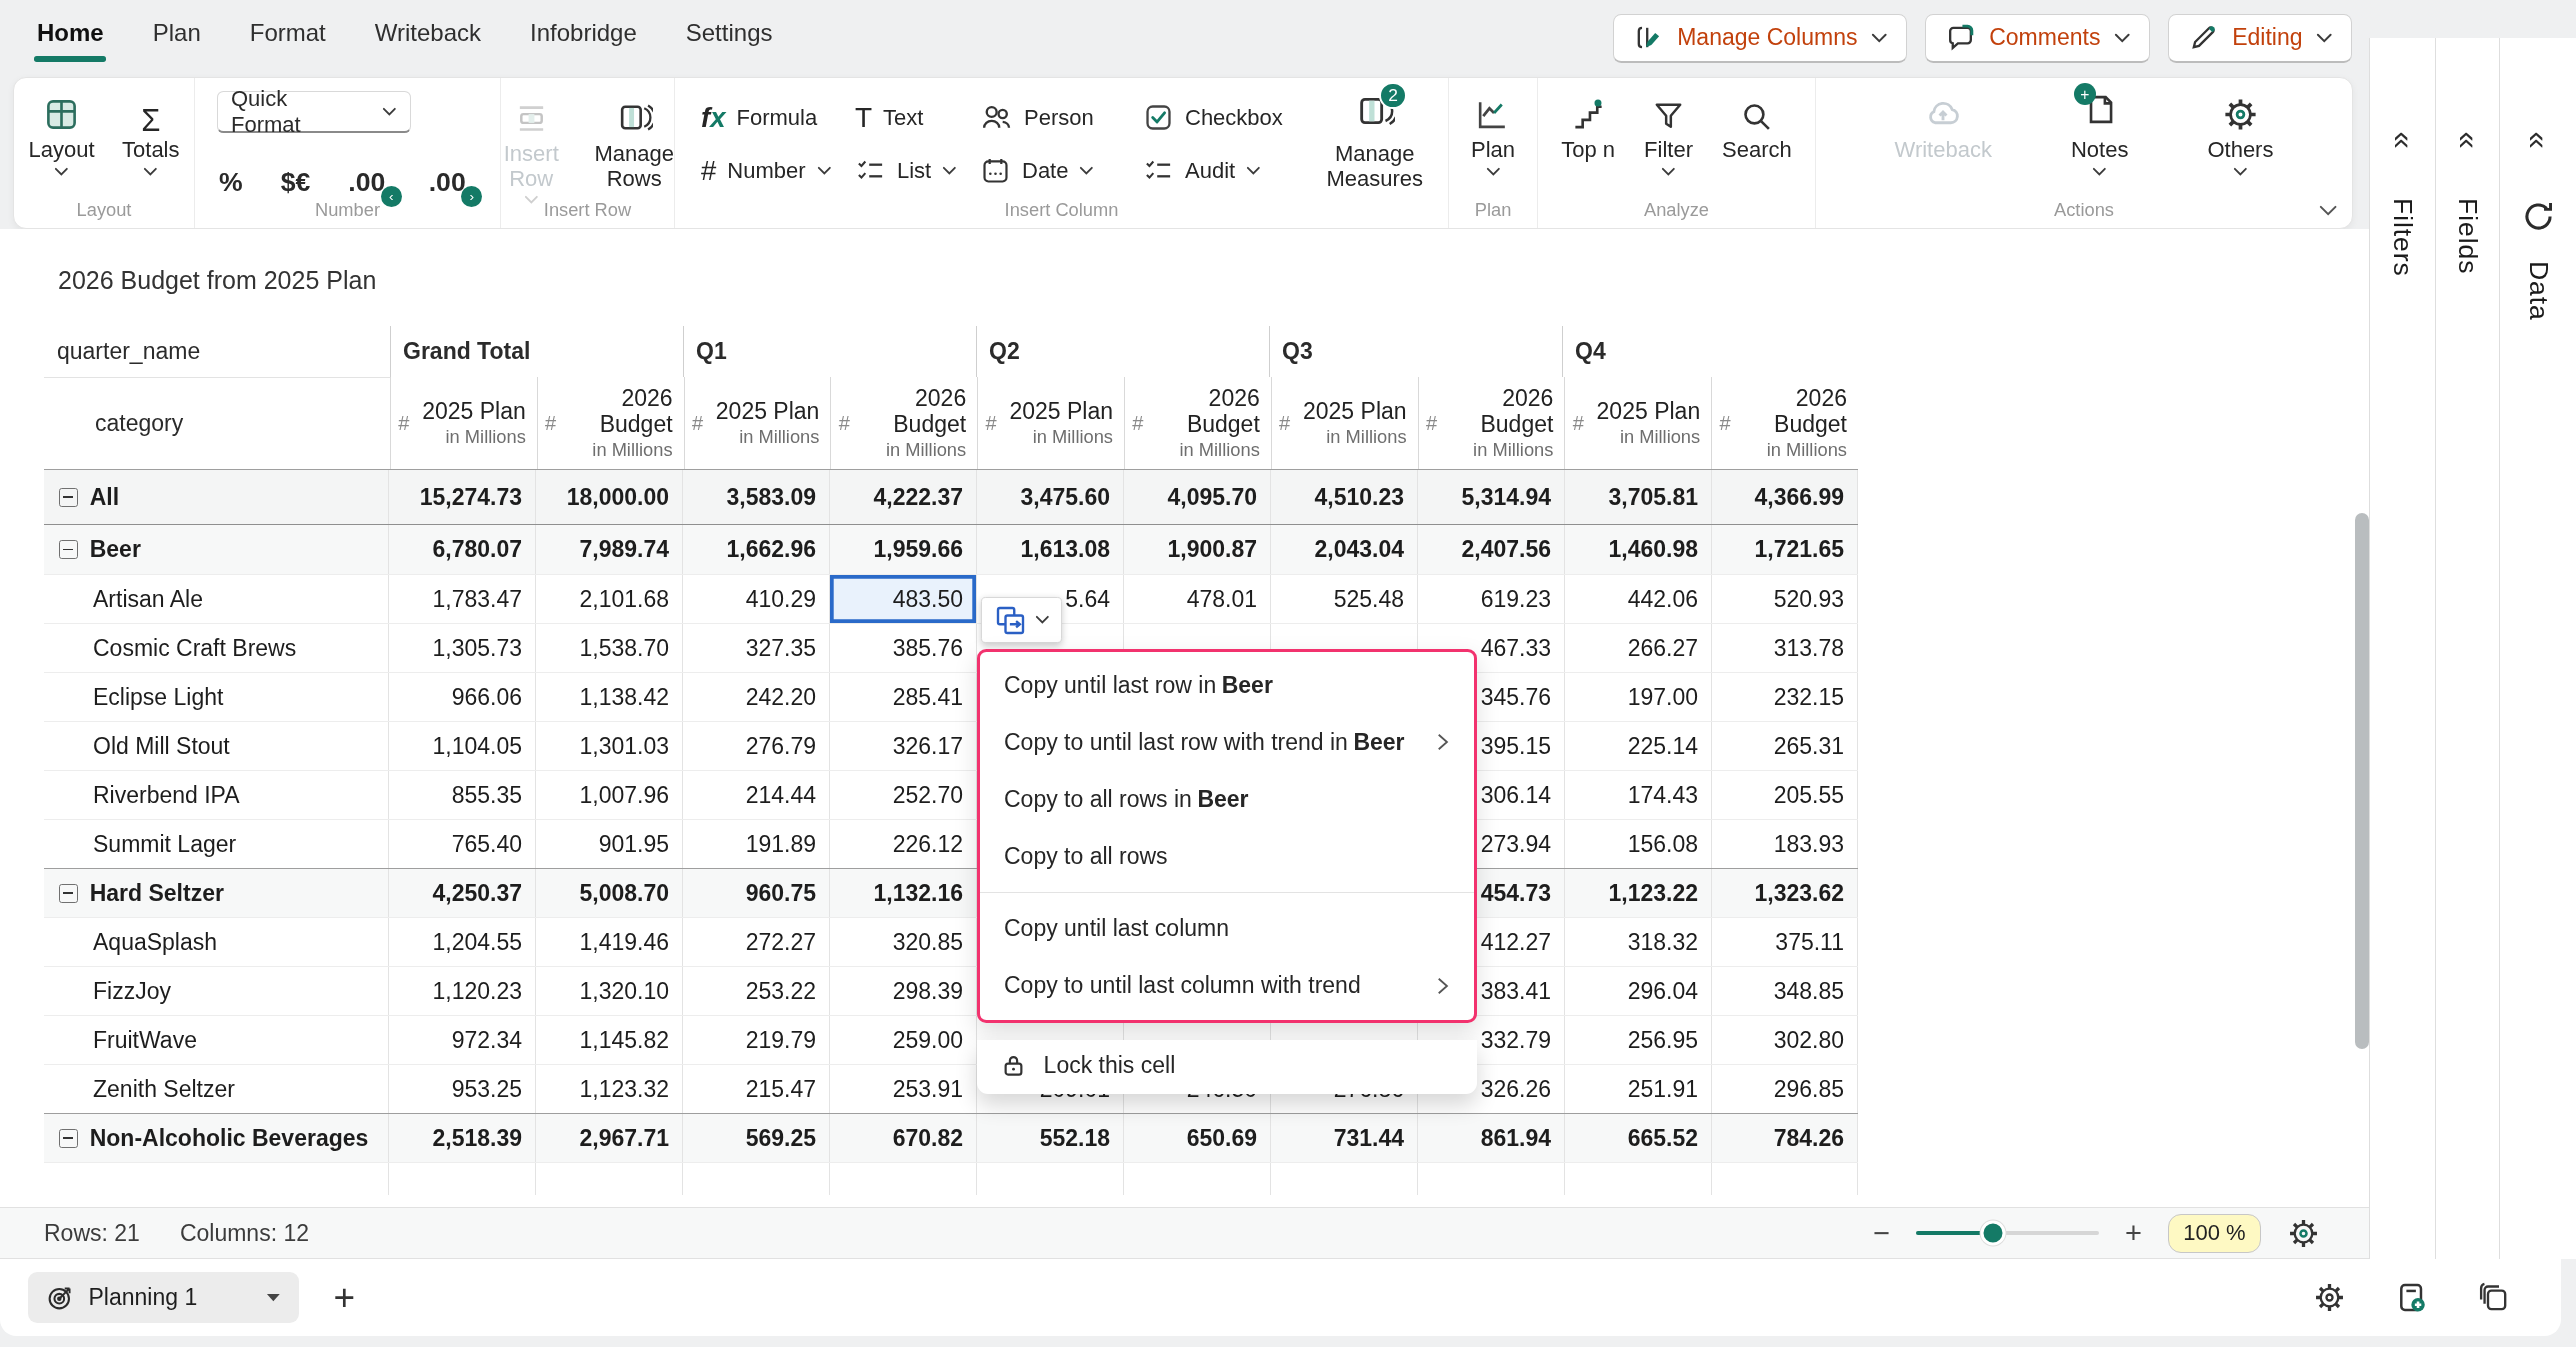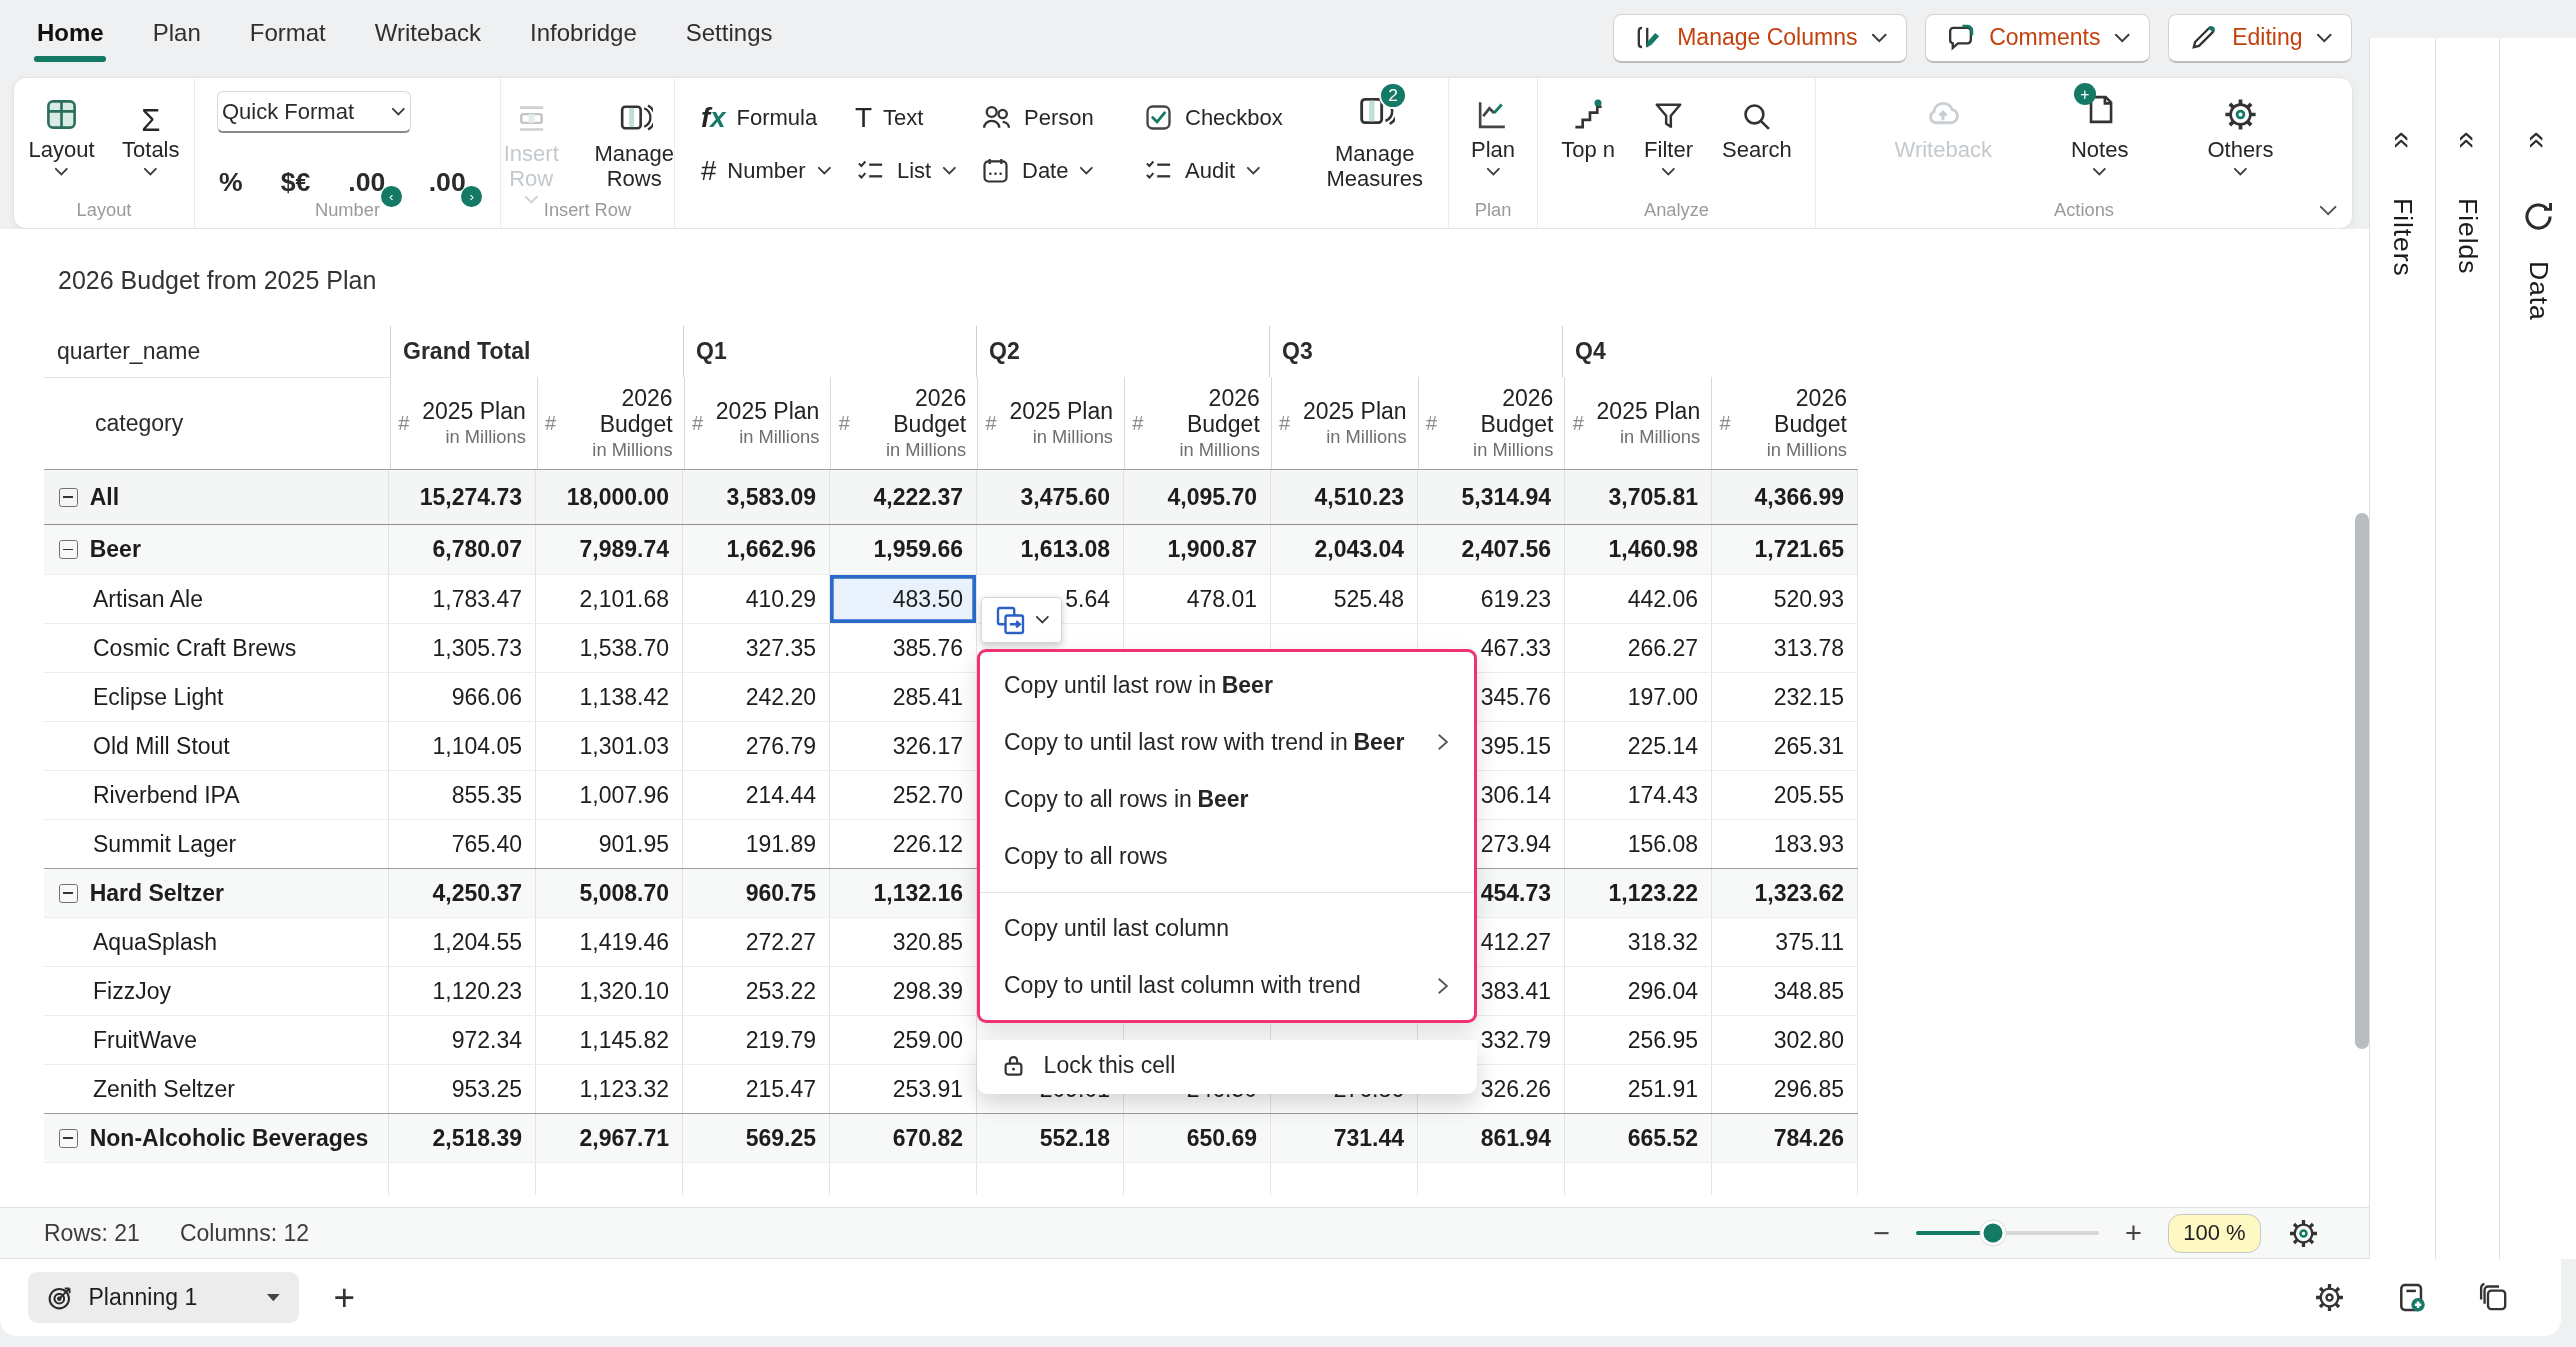--- a/index.html
+++ b/index.html
@@ -20,21 +20,21 @@
   .ribbon{position:absolute;left:13px;top:77px;width:2340px;height:152px;background:#fff;border:0.9px solid #e4e4e4;border-radius:13px;box-shadow:0 2.7px 7.3px rgba(0,0,0,.05);display:flex}
   .rgroup{position:relative;border-right:0.9px solid #ececec;height:100%;flex:none}
   .rgroup:last-child{border-right:none;flex:1}
   .glabel{position:absolute;bottom:7.3px;left:0;right:0;text-align:center;font-size:18.3px;color:#9a9a9a}
   .stack{display:flex;flex-direction:column;align-items:center;gap:4.6px;font-size:22px;color:#262626;text-align:center;line-height:25px}
   .stack .ic{height:40px;display:flex;align-items:flex-end;justify-content:center}
   .stack.dis{color:#c3c9cd}
   .chev{flex:none}
   .g-layout{width:181px;display:flex;justify-content:center;gap:27.5px;padding-top:14.7px}
   .g-number{width:306px;position:relative}
-  .qf{position:absolute;left:22px;top:13px;width:194px;height:42px;border:0.9px solid #d9d9d9;border-bottom:2.7px solid #8a8a8a;border-radius:6.4px;display:flex;align-items:center;padding:0 4px;font-size:22px;gap:25px}
+  .qf{position:absolute;left:22px;top:13px;width:194px;height:42px;border:0.9px solid #d9d9d9;border-bottom:2.7px solid #8a8a8a;border-radius:6.4px;display:flex;align-items:center;padding:0 13px;font-size:22px;gap:25px}
   .qf span{flex:1}
   .numrow{position:absolute;left:24px;top:79px;display:flex;gap:38px;align-items:center;height:51px;font-size:26.6px;font-weight:600;color:#2a2a2a}
   .decwrap{position:relative;padding-right:5.5px}
   .decbadge{position:absolute;right:-11px;bottom:-9.2px;width:21px;height:21px;border-radius:50%;background:var(--accent);color:#fff;font-size:13.7px;display:flex;align-items:center;justify-content:center;font-weight:400}
   .g-insrow{width:174px;display:flex;justify-content:center;gap:33px;padding-top:18.3px}
   .g-inscol{width:774px;position:relative;padding:13px 0 0 26px}
   .colgrid{display:grid;grid-template-columns:154px 125px 163px 180px;grid-auto-rows:53px}
   .cgi{display:flex;align-items:center;gap:11px;font-size:22px;color:#262626}
   .mm{position:absolute;right:14.7px;top:13px;width:117px}
   .mmicon{position:relative;width:42px;margin:0 auto}
@@ -309,20 +309,21 @@
       </div>
       <div class="mm stack">
         <span class="mmicon"><svg width="40" height="40" viewBox="0 0 24 24">
               <rect x="4" y="5" width="12" height="14" rx="2" fill="none" stroke="#333" stroke-width="1.7"></rect>
               <rect x="8.5" y="5.8" width="3.2" height="12.4" fill="#bfe0d7"></rect>
               <path d="M18.3 6a6.5 6.5 0 0 1 0 12" fill="none" stroke="#333" stroke-width="1.5"></path>
               <path d="M20.8 4.2a9 9 0 0 1 0 15.6" fill="none" stroke="#333" stroke-width="1.5"></path>
             </svg><span class="badge">2</span></span>
         <span>Manage Measures</span>
       </div>
+      <div class="glabel">Insert Column</div>
     </div>
 
     <div class="rgroup g-plan">
       <div class="stack">
         <span class="ic">
             <svg width="37" height="37" viewBox="0 0 24 24" fill="none">
               <path d="M4 4v16h16" stroke="#444" stroke-width="1.7"></path>
               <path d="M6 13l4-5 3 3" stroke="#444" stroke-width="1.8"></path>
               <path d="M13 11l5-5.5" stroke="#147A66" stroke-width="1.8"></path>
             </svg>

